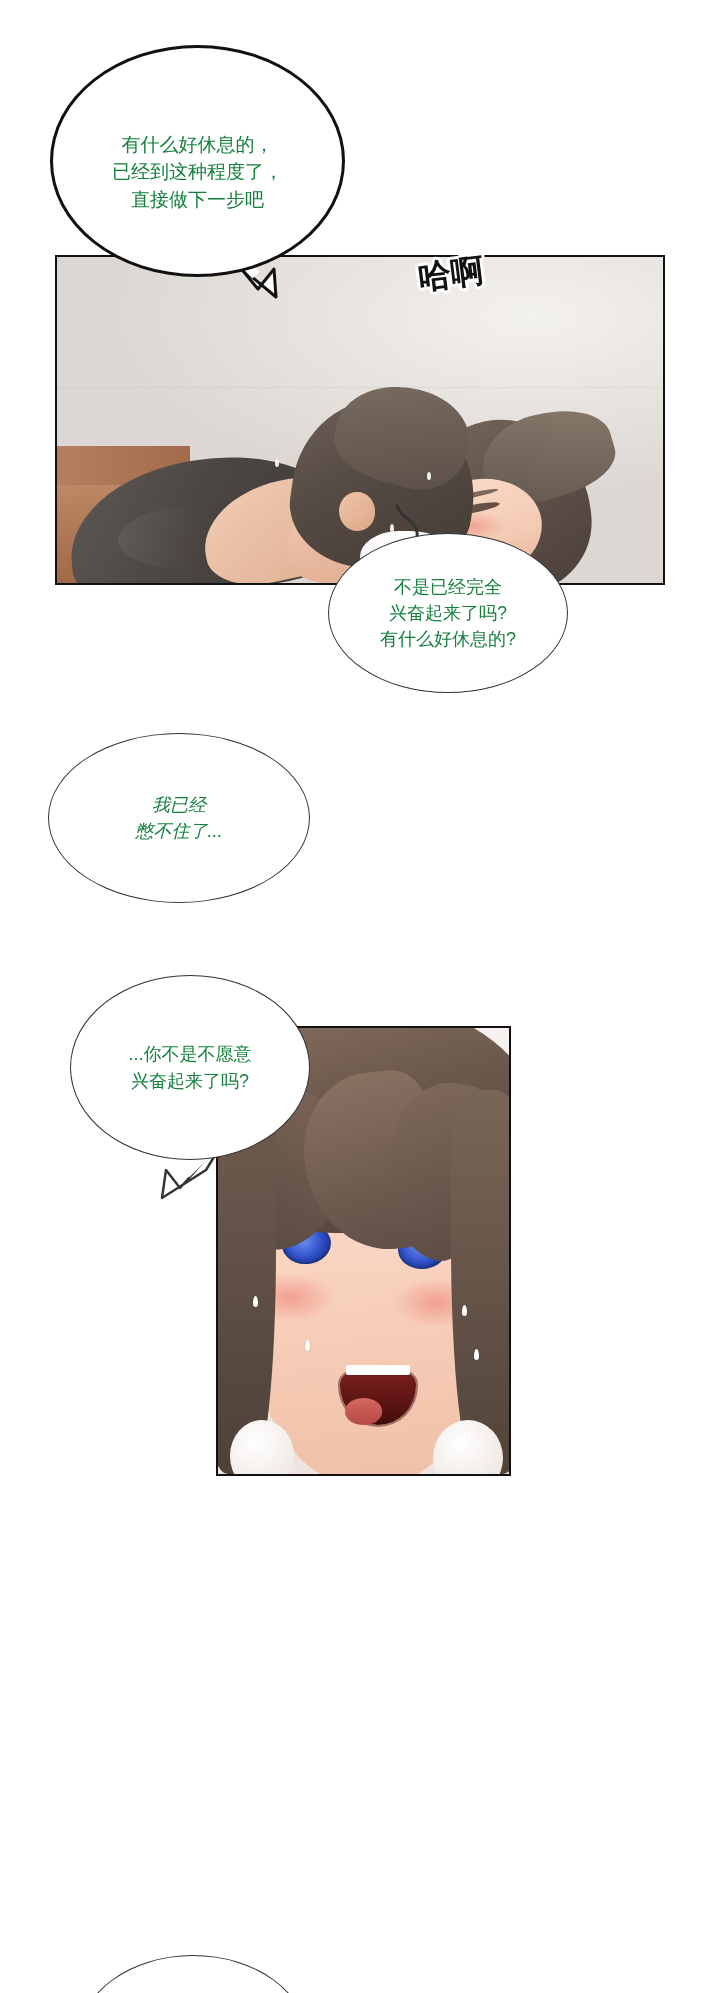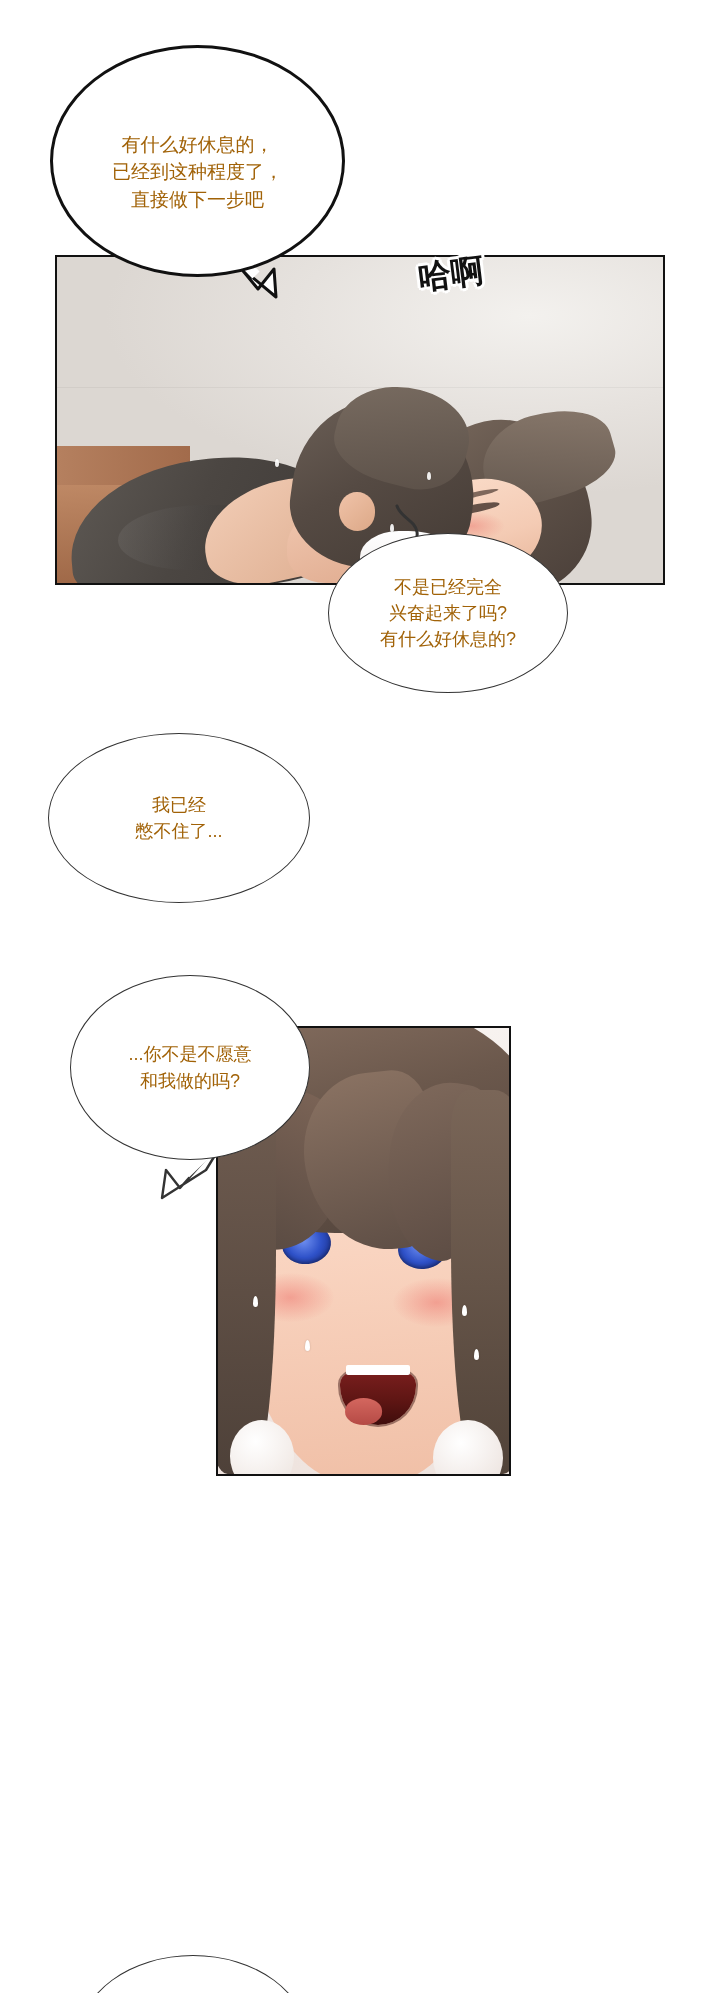--- a/index.html
+++ b/index.html
@@ -146,21 +146,21 @@
   .p2-hand-r { position:absolute; right:2%; bottom:-5%; width:24%; height:17%;
     background:radial-gradient(circle at 40% 30%, #ffffff 0%, #efe7e3 70%);
     border-radius:50%; }
   .p2-drop { position:absolute; width:5px; height:11px; background:#fff;
     border-radius:50% 50% 50% 50% / 65% 65% 35% 35%;
     box-shadow:0 0 2px rgba(0,0,0,.18); }
 
   
   .bubble { position:absolute; background:#fff; border-radius:50%;
     display:flex; align-items:center; justify-content:center; }
-  .bubble .txt { text-align:center; color:#a16207; line-height:1.45;
+  .bubble .txt { text-align:center; color:#15803d; line-height:1.45;
     font-family:"Liberation Sans","DejaVu Sans",sans-serif; white-space:pre-line; }
   .b-thick { border:3px solid #111; }
   .b-thin  { border:1.6px solid #333; }
 
   
   .sfx { position:absolute; font-weight:bold; color:#111;
     font-family:"Liberation Sans","DejaVu Sans",sans-serif;
     text-shadow:
       -2px -2px 0 #fff, 2px -2px 0 #fff, -2px 2px 0 #fff, 2px 2px 0 #fff,
       -3px 0 0 #fff, 3px 0 0 #fff, 0 -3px 0 #fff, 0 3px 0 #fff;
@@ -248,31 +248,31 @@
 
   <svg class="tail" width="70" height="90" style="left:375px; top:500px;" viewBox="0 0 70 90">
     <path d="M30 88 C26 70 38 66 34 56 C30 46 44 44 42 32 C40 20 26 18 22 6" fill="none" stroke="#333" stroke-width="3" stroke-linecap="round"></path>
   </svg>
   <div class="bubble b-thin" style="left:328px; top:533px; width:240px; height:160px;">
     <div class="txt" style="font-size:18px;">不是已经完全
 兴奋起来了吗?
 有什么好休息的?</div>
   </div>
 
-  <div class="bubble b-thin" style="left:48px; top:733px; width:262px; height:170px;">
+  <div class="bubble b-thin" style="left:48px; top:733px; width:262px; height:170px;font-style:italic;">
     <div class="txt" style="font-size:18px;">我已经
 憋不住了...</div>
   </div>
 
   <svg class="tail" width="110" height="90" style="left:140px; top:1130px;" viewBox="0 0 110 90">
     <path d="M88 4 L40 58 L26 40 L22 68 L66 40 Z" fill="#ffffff" stroke="#333" stroke-width="2.4" stroke-linejoin="round"></path>
     <path d="M92 0 L46 44" stroke="#ffffff" stroke-width="9"></path>
   </svg>
   <div class="bubble b-thin" style="left:70px; top:975px; width:240px; height:185px;">
     <div class="txt" style="font-size:18px;">...你不是不愿意
-和我做的吗?</div>
+兴奋起来了吗?</div>
   </div>
 
   <div class="bubble b-thin" style="left:78px; top:1955px; width:230px; height:170px;">
     <div class="txt" style="font-size:18px;"></div>
   </div>
 
 </div>
 
 </body></html>

